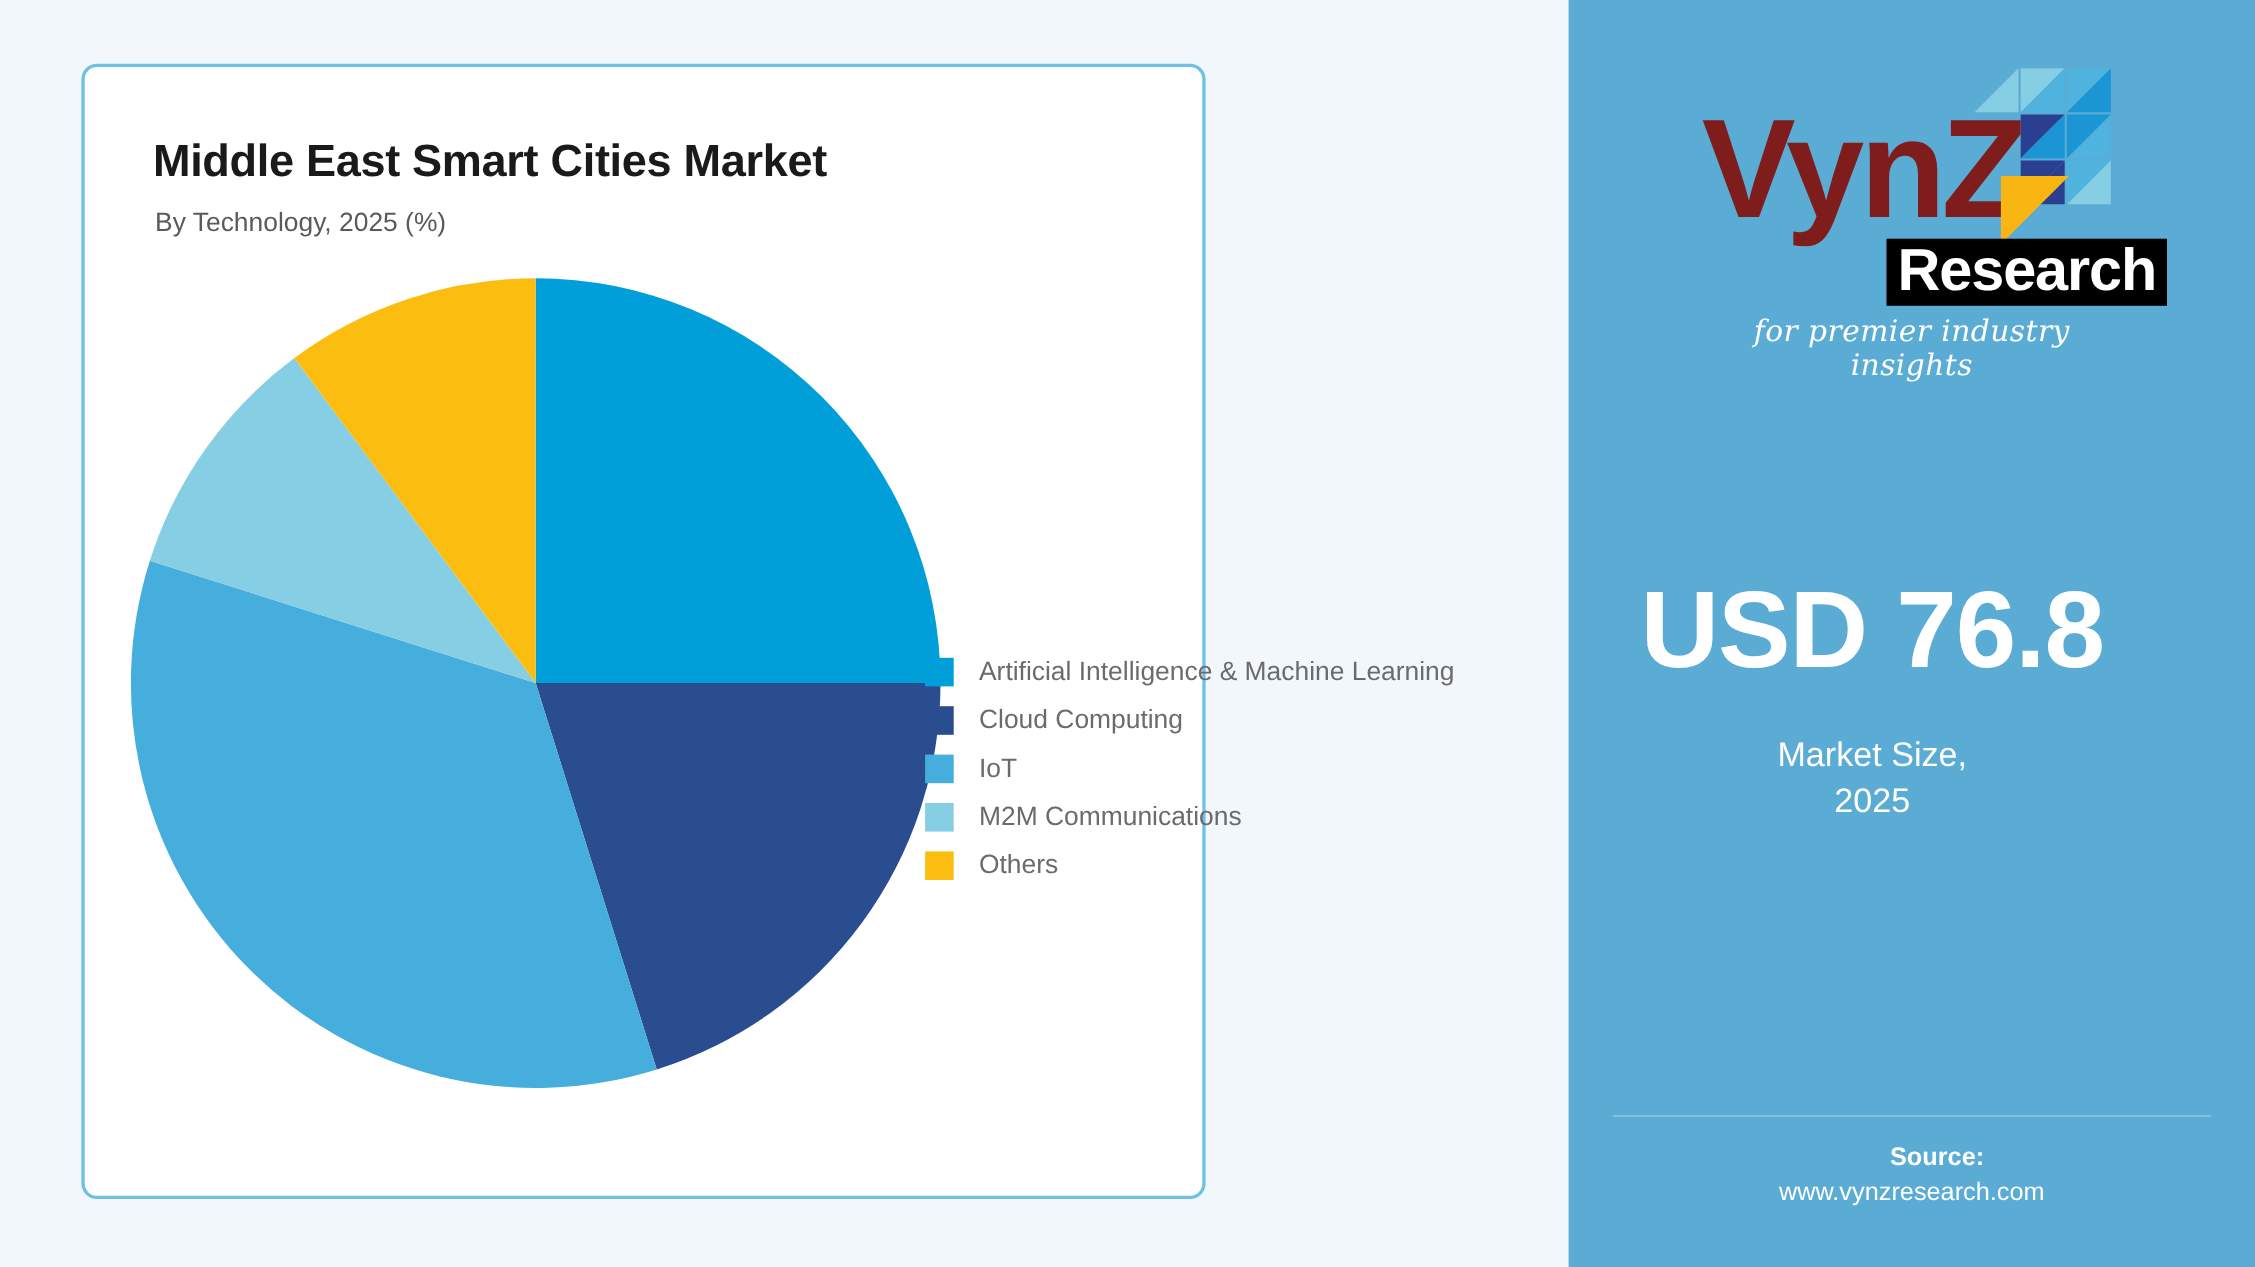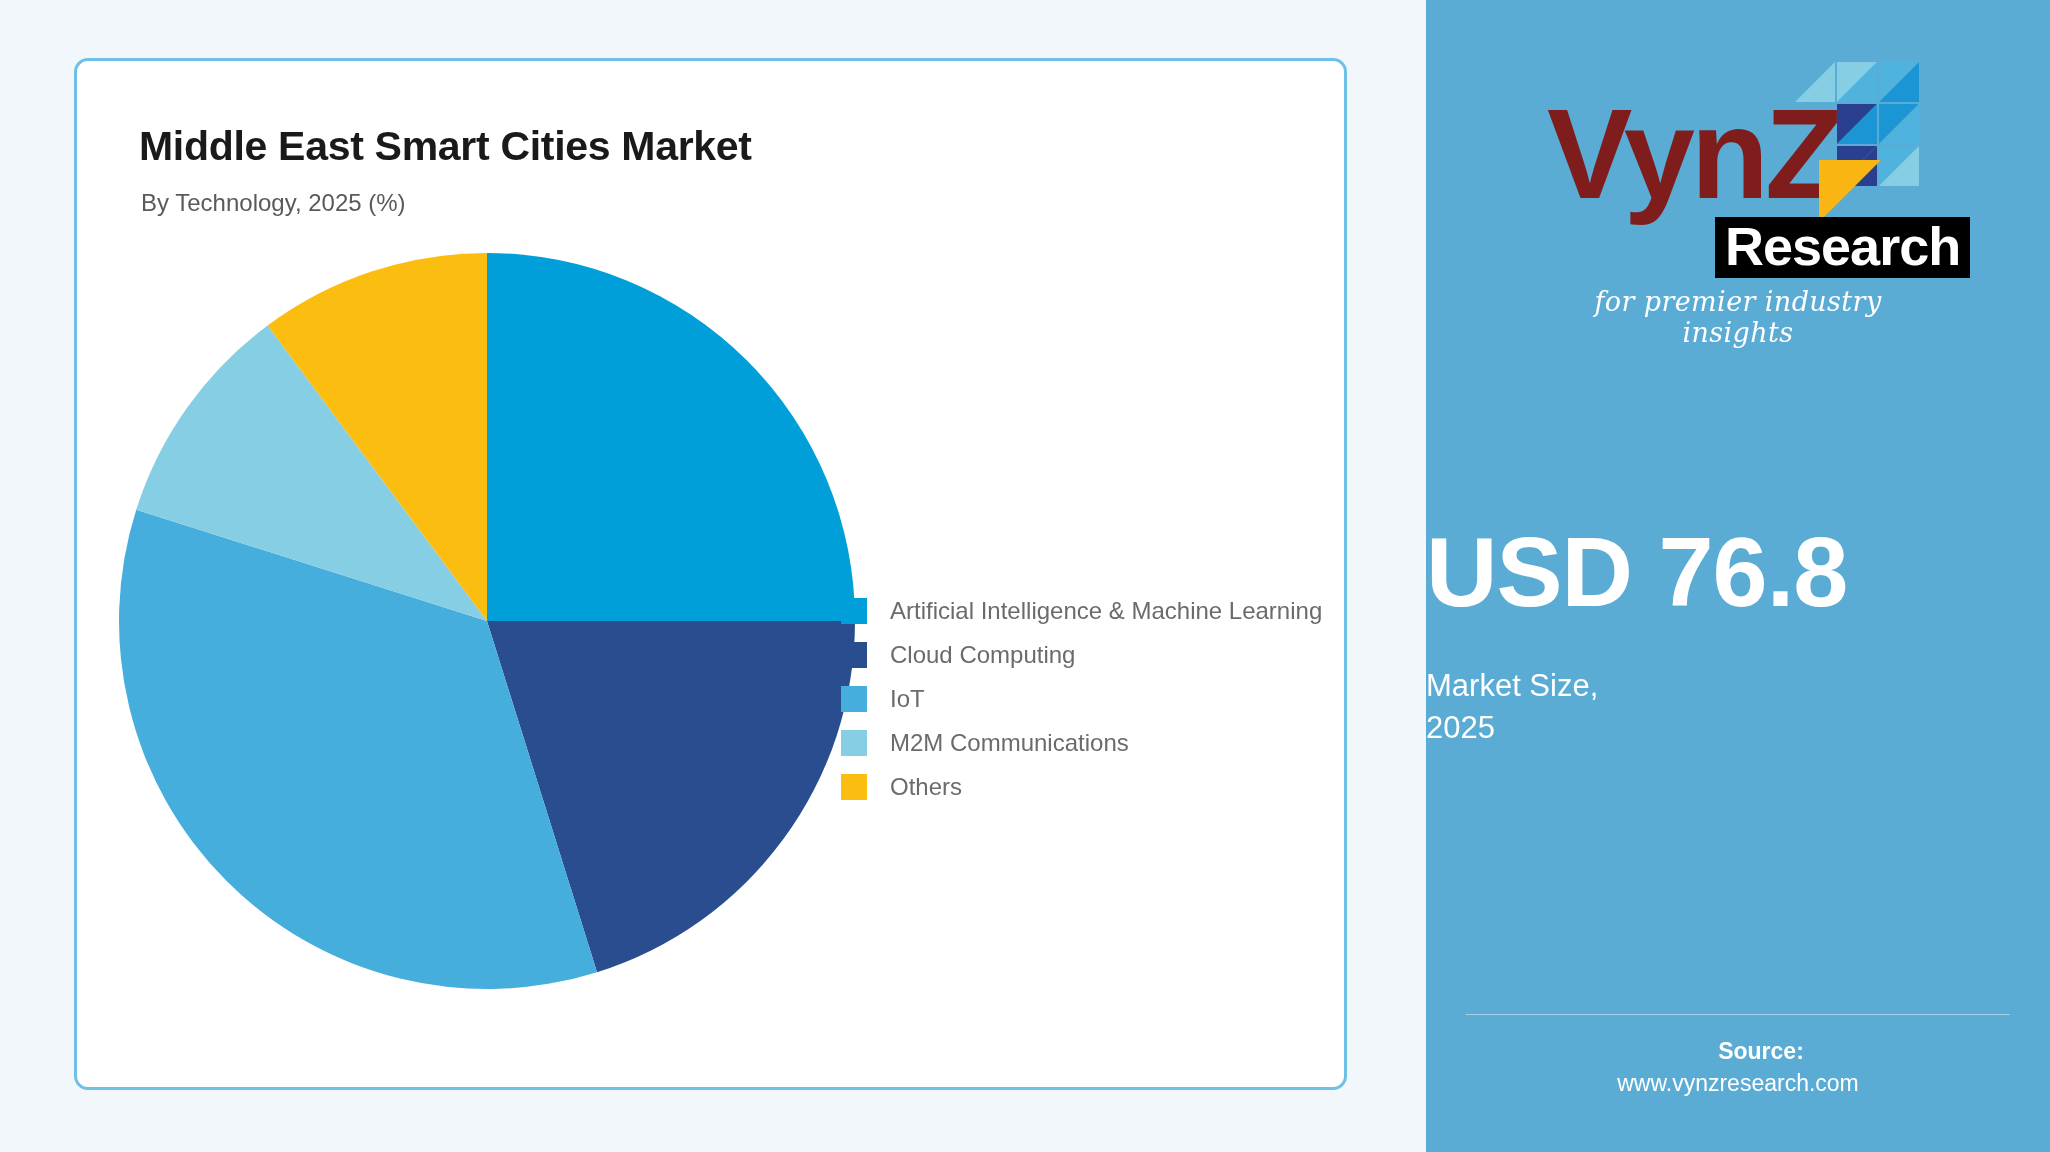--- a/index.html
+++ b/index.html
@@ -18,21 +18,21 @@
     width: 2050px;
     height: 1152px;
     background: #f2f7fb;
   }
 
   
   .chart-card {
     position: absolute;
     left: 74px;
     top: 58px;
-    width: 1273px;
+    width: 1022px;
     height: 1032px;
     background: #ffffff;
     border: 3px solid #6ec1e4;
     border-radius: 14px;
     box-sizing: border-box;
   }
   .chart-title {
     position: absolute;
     left: 62px;
     top: 62px;
@@ -171,21 +171,21 @@
     width: 124px;
     height: 124px;
   }
 
   
   .stat-block {
     position: absolute;
     left: 0;
     top: 520px;
     width: 552px;
-    text-align: left;
+    text-align: center;
   }
   .stat-value {
     font-size: 99px;
     font-weight: bold;
     color: #ffffff;
     line-height: 1.06;
     letter-spacing: -1px;
   }
   .stat-caption {
     margin-top: 40px;

